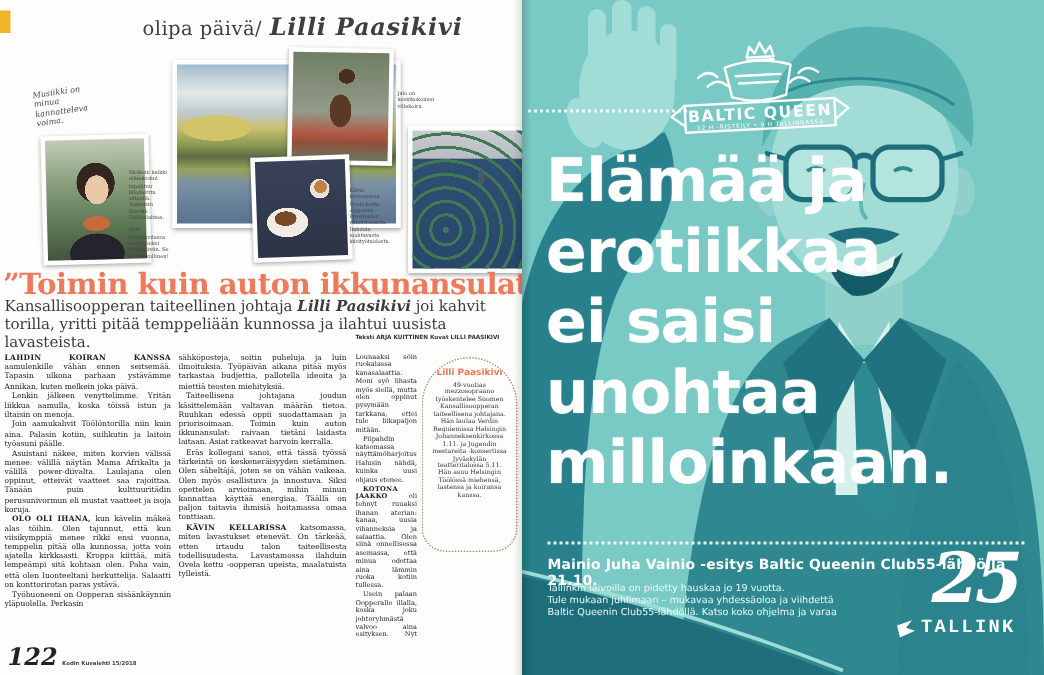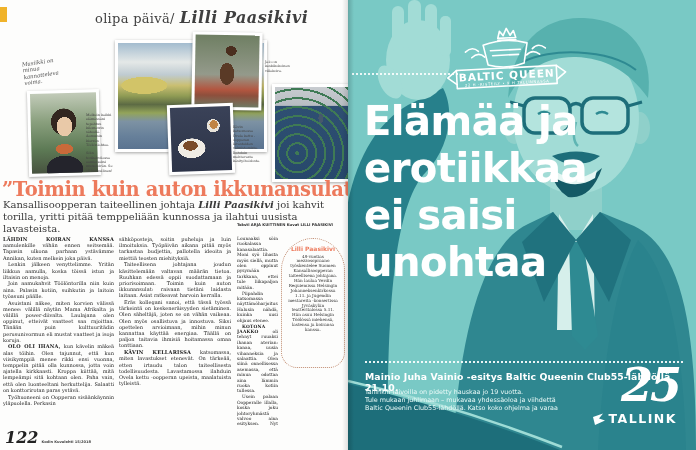--- a/index.html
+++ b/index.html
@@ -95,21 +95,21 @@
   .ad-sep{position:absolute;left:17px;top:361px;width:318px;border-top:2px dotted rgba(255,255,255,.9);}
   .offer-title{position:absolute;left:17px;top:371px;width:320px;color:#fff;
                font-size:9.3px;font-weight:bold;letter-spacing:.1px;}
   .offer-body{position:absolute;left:17px;top:388px;width:240px;color:#eafaf8;
               font-size:6.4px;line-height:8px;}
   .offer-link{font-weight:bold;color:#fff;}
   .tallink-logo{position:absolute;left:238px;top:362px;width:105px;height:70px;color:#fff;}
   .anniv25{position:absolute;right:12px;top:0;font-family:"DejaVu Serif", serif;font-style:italic;
            font-size:46px;line-height:46px;font-weight:bold;letter-spacing:-3px;}
   .brandrow{position:absolute;right:14px;top:46px;white-space:nowrap;}
-  .brand{font-size:12.5px;font-weight:bold;letter-spacing:1.5px;vertical-align:middle;}
+  .brand{font-size:12.5px;font-weight:bold;letter-spacing:1.5px;vertical-align:middle;font-family:Liberation Mono, monospace;}
   .flag-icon{display:inline-block;vertical-align:middle;margin-right:3px;}
 </style>
 </head>
 <body>
 
 <div class="spread">
 
   <div class="page page-left">
     <div class="corner-tab"></div>
 
@@ -237,20 +237,21 @@
         <text x="62" y="55" text-anchor="middle" fill="#ffffff" font-family="DejaVu Sans, sans-serif" font-size="10.5" font-weight="bold" letter-spacing="1">BALTIC QUEEN</text>
         <text x="62" y="60.5" text-anchor="middle" fill="#ffffff" font-family="DejaVu Sans, sans-serif" font-size="3.8" letter-spacing=".6">22 H -RISTEILY • 9 H TALLINNASSA</text>
       </svg>
     </div>
 
     <div class="ad-headline">
       <div>Elämää ja</div>
       <div>erotiikkaa</div>
       <div>ei saisi</div>
       <div>unohtaa</div>
+      <div>milloinkaan.</div>
     </div>
 
     <div class="ad-sep"></div>
     <div class="offer-title">Mainio Juha Vainio -esitys Baltic Queenin Club55-lähdöllä 21.10.</div>
     <div class="offer-body">
       <div>Tallinkin laivoilla on pidetty hauskaa jo 19 vuotta.</div>
       <div>Tule mukaan juhlimaan – mukavaa yhdessäoloa ja viihdettä</div>
       <div>Baltic Queenin Club55-lähdöllä. Katso koko ohjelma ja varaa</div>
     </div>
 

